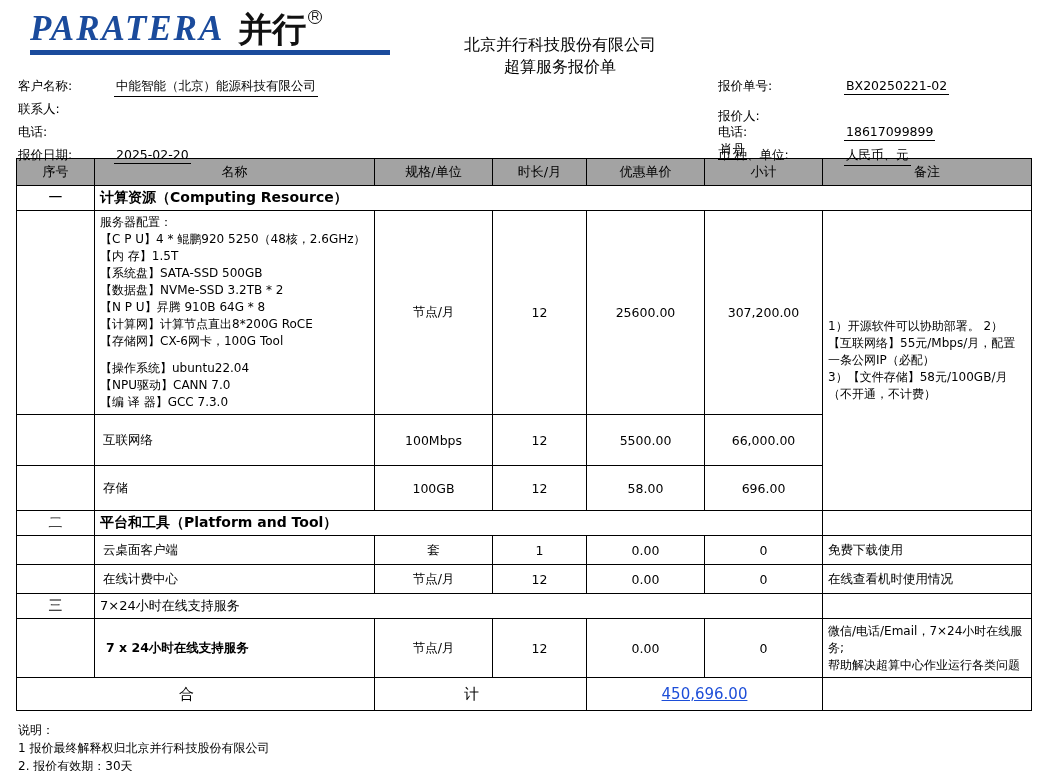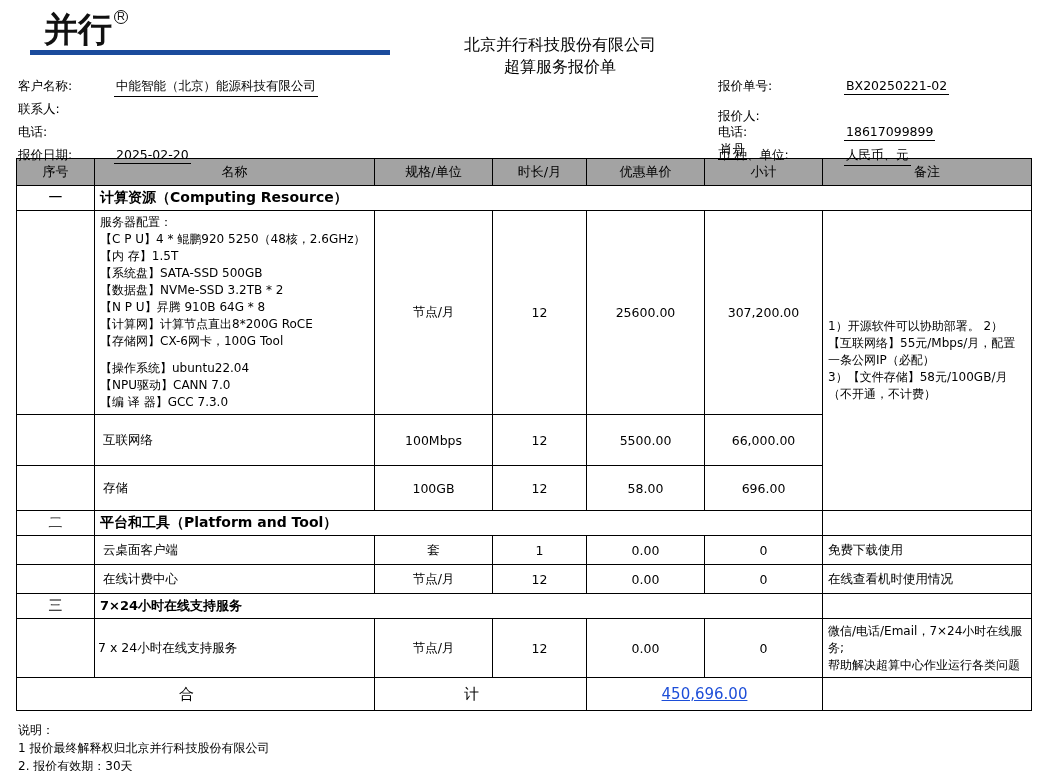--- a/index.html
+++ b/index.html
@@ -195,20 +195,21 @@
     line-height: 18px;
   }
 </style>
 </head>
 <body>
 
 <div class="page">
 
   <div class="header">
     <div class="logo-block">
+      <span class="logo-text">PARATERA</span>
       <span class="logo-cn">并行</span>
       <span class="logo-tm">R</span>
     </div>
     <div class="logo-rule"></div>
     <div class="title-block">
       <div>北京并行科技股份有限公司</div>
       <div>超算服务报价单</div>
     </div>
   </div>
 
@@ -341,27 +342,27 @@
         <td class="c-left" style="padding-left:8px;height:22px;">在线计费中心</td>
         <td class="c-center">节点/月</td>
         <td class="c-center">12</td>
         <td class="c-center">0.00</td>
         <td class="c-center">0</td>
         <td class="c-left">在线查看机时使用情况</td>
       </tr>
 
       <tr class="section-row">
         <td class="num">三</td>
-        <td colspan="5" style="font-size:13px;font-weight:bold;">7×24小时在线支持服务</td>
+        <td colspan="5" style="font-size:13px;font-weight:normal;">7×24小时在线支持服务</td>
         <td></td>
       </tr>
 
       <tr>
         <td class="c-center"></td>
-        <td class="c-left" style="padding-left:3px;height:52px;">7 x 24小时在线支持服务</td>
+        <td class="c-left" style="padding-left:11px;height:52px;font-weight:bold;">7 x 24小时在线支持服务</td>
         <td class="c-center">节点/月</td>
         <td class="c-center">12</td>
         <td class="c-center">0.00</td>
         <td class="c-center">0</td>
         <td class="remark-cell">
           <div>微信/电话/Email，7×24小时在线服务;</div>
           <div>帮助解决超算中心作业运行各类问题</div>
         </td>
       </tr>
 

